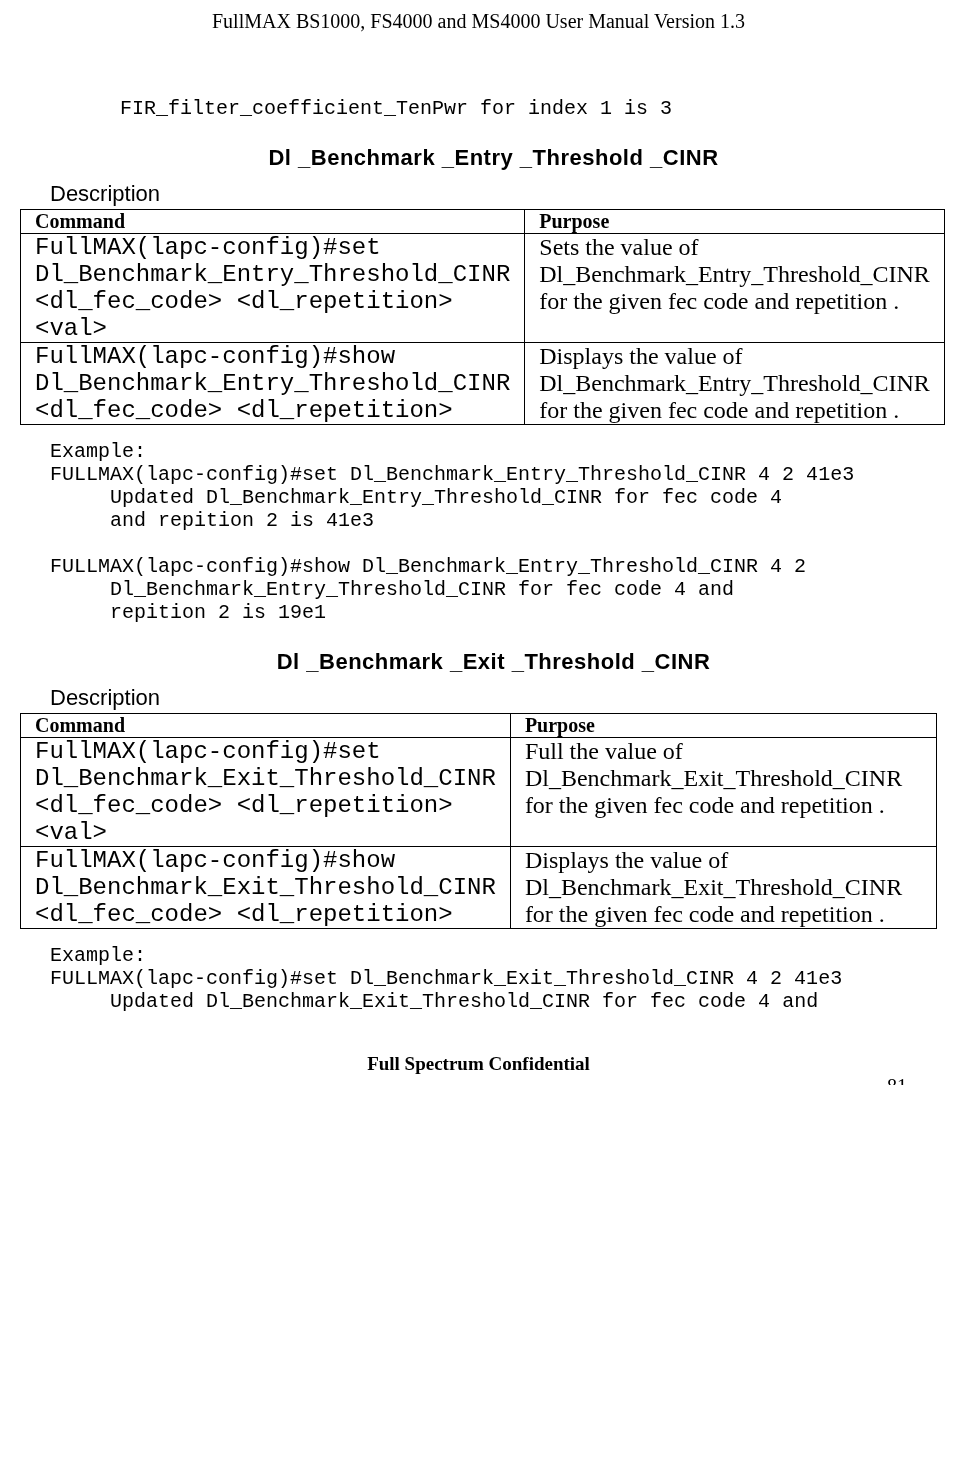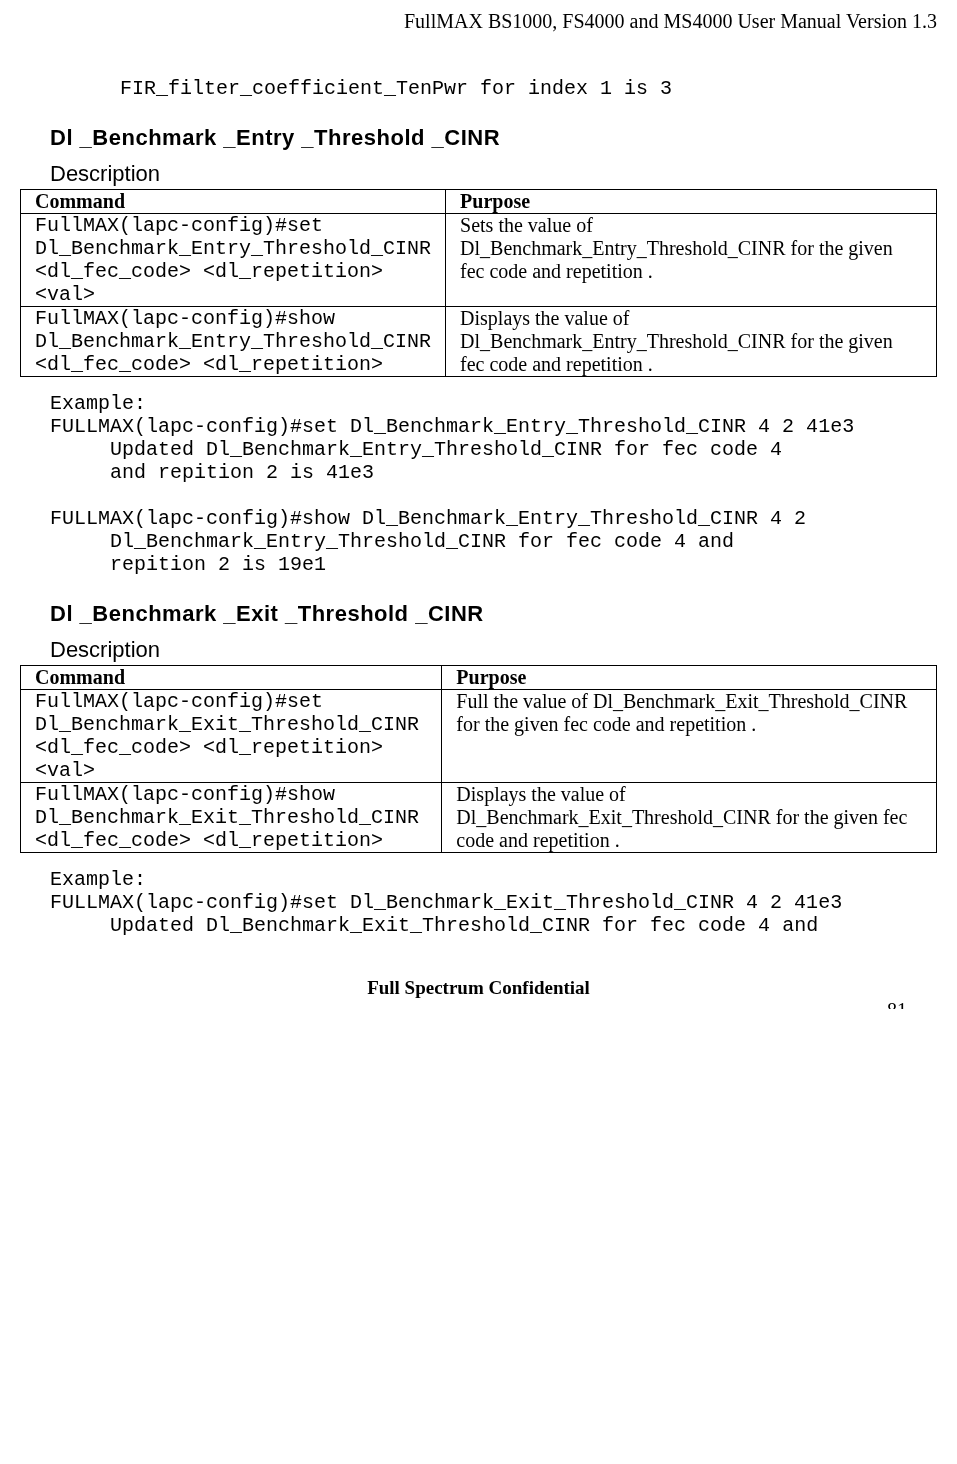--- a/index.html
+++ b/index.html
@@ -5,42 +5,43 @@
     body {
       font-family: "Times New Roman", Times, serif;
       font-size: 20px;
       color: #000;
       background: #fff;
       margin: 0;
       padding: 10px 20px;
       width: 917px;
     }
     .header {
-      text-align: right;
+      text-align: center;
       font-size: 20px;
-      margin-bottom: 44px;
+      margin-bottom: 64px;
       margin-top: 0;
     }
     .mono {
       font-family: "Courier New", Courier, monospace;
       font-size: 20px;
       white-space: pre-wrap;
       word-break: break-all;
     }
     .indent1 {
       margin-left: 100px;
     }
     .section-heading {
       font-family: Arial, Helvetica, sans-serif;
       font-weight: bold;
       font-size: 22px;
       margin-left: 30px;
       margin-top: 25px;
       margin-bottom: 10px;
       letter-spacing: 0.5px;
+      text-align: center;
     }
     .desc-label {
       font-family: Liberation Sans, sans-serif;
       font-size: 22px;
       margin-left: 30px;
       margin-bottom: 2px;
     }
     table {
       border-collapse: collapse;
       width: 100%;
@@ -50,21 +51,21 @@
       border: 1px solid #000;
       text-align: left;
       vertical-align: top;
       padding: 0 14px;
     }
     th {
       font-weight: bold;
       font-size: 20px;
     }
     td {
-      font-size: 20px;
+      font-size: 24px;
     }
     td.cmd {
       font-family: "Courier New", Courier, monospace;
       width: 46%;
     }
     .example-block {
       margin-left: 30px;
       margin-top: 15px;
     }
     .example-block .mono {

